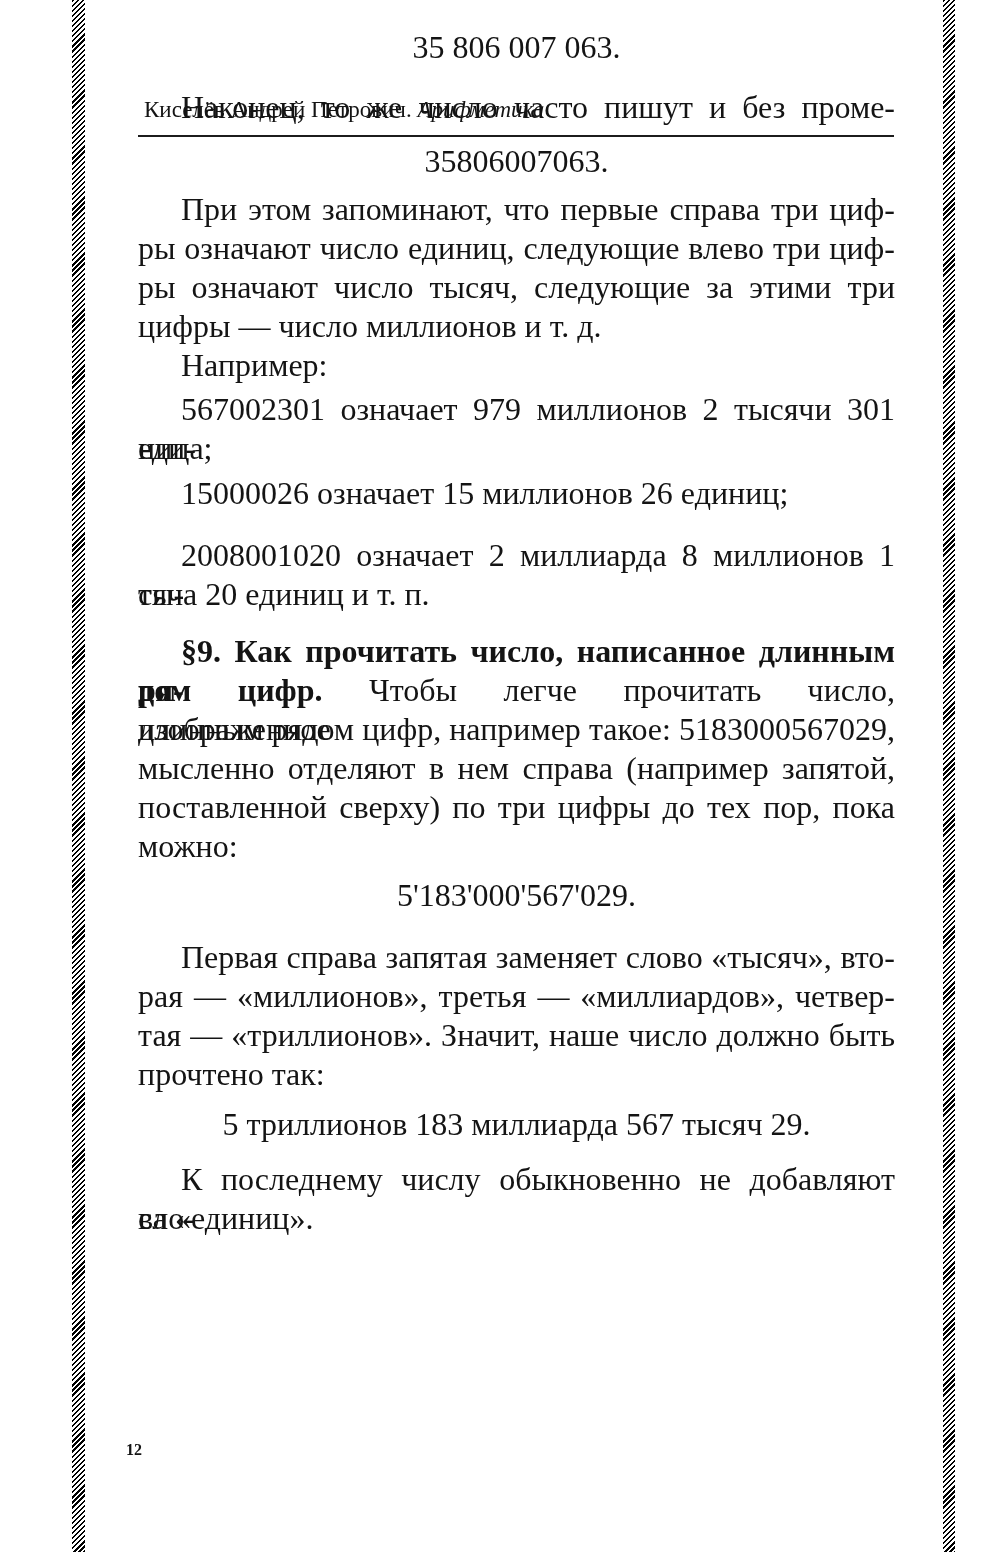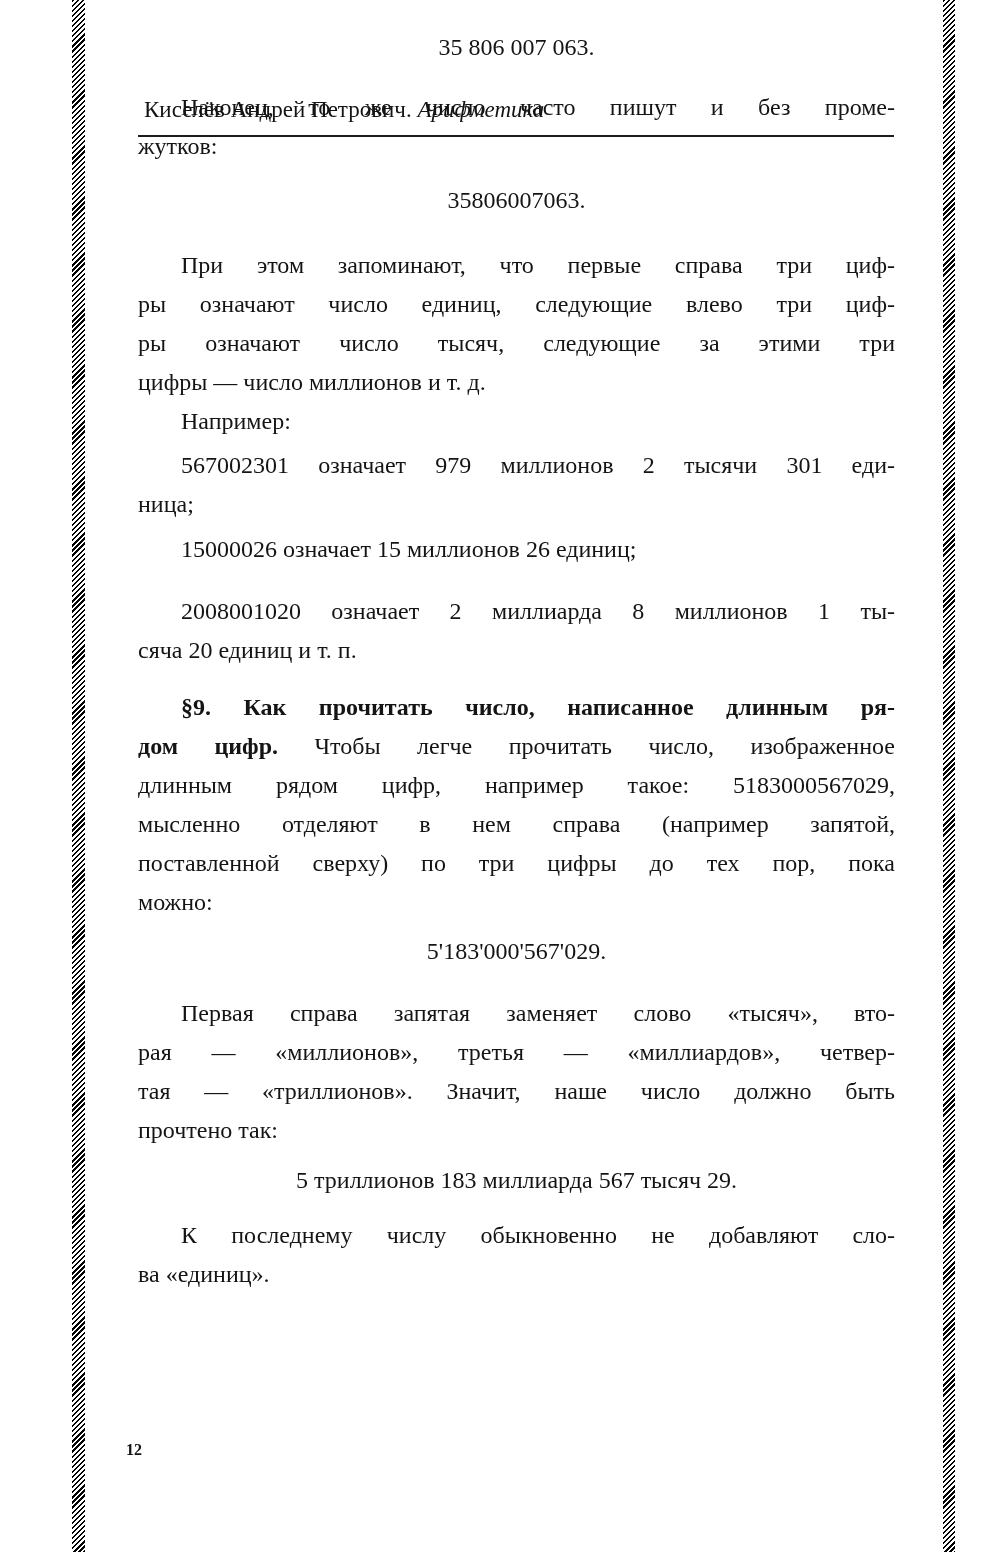--- a/index.html
+++ b/index.html
@@ -34,21 +34,21 @@
     width: 756px; height: 2px;
     background: #1c1c1c;
   }
 
   .main {
     position: absolute;
     left: 138px; top: 0;
     width: 757px;
     display: flow-root;
   }
-  .block { font-size: 24px; }
+  .block { font-size: 32px; }
   .line {
     height: 39px;
     line-height: 39px;
   }
   .para .line { text-align: justify; text-align-last: justify; }
   .para .line.last { text-align-last: left; }
   .para .line:first-child { text-indent: 43px; }
   .center .line { text-align: center; text-align-last: center; }
   .bold { font-weight: bold; }
 
@@ -70,26 +70,25 @@
   <div class="running-header"><span>Киселёв Андрей Петрович. </span><span class="book-title">Арифметика</span></div>
 
   <div class="header-rule"></div>
 
   <div class="main">
     <div class="block center" style="margin-top:28px">
         <div class="line last">35 806 007 063.</div>
       </div>
     <div class="block para" style="margin-top:21px">
         <div class="line">Наконец, то же число часто пишут и без проме-</div>
-        <div class="line last">жутков:</div>
       </div>
     <div class="block center" style="margin-top:15px">
         <div class="line last">35806007063.</div>
       </div>
-    <div class="block para" style="margin-top:26px">
+    <div class="block para" style="margin-top:9px">
         <div class="line">При этом запоминают, что первые справа три циф-</div>
         <div class="line">ры означают число единиц, следующие влево три циф-</div>
         <div class="line">ры означают число тысяч, следующие за этими три</div>
         <div class="line last">цифры — число миллионов и т. д.</div>
       </div>
     <div class="block para" style="margin-top:0">
         <div class="line last">Например:</div>
       </div>
     <div class="block para" style="margin-top:5px">
         <div class="line">567002301 означает 979 миллионов 2 тысячи 301 еди-</div>

